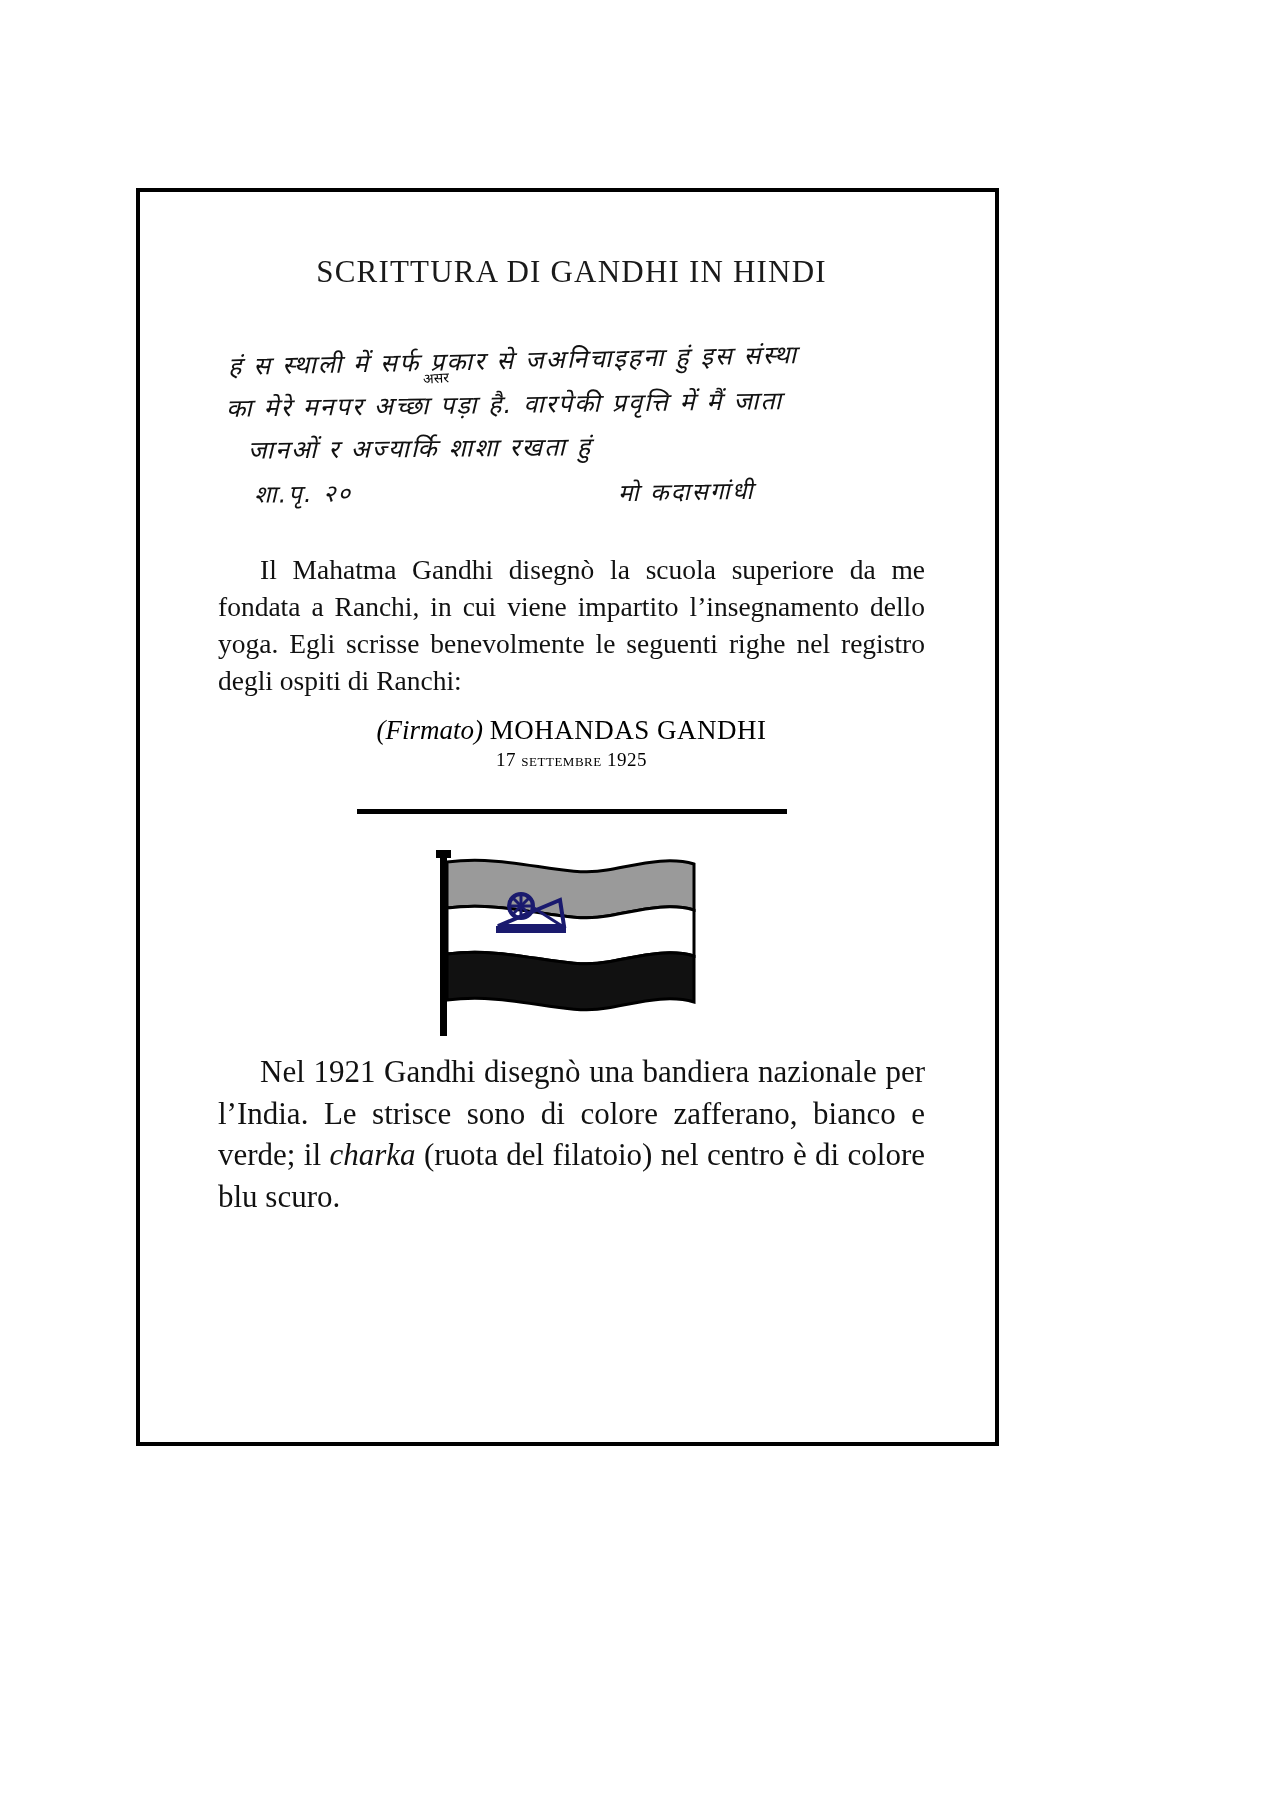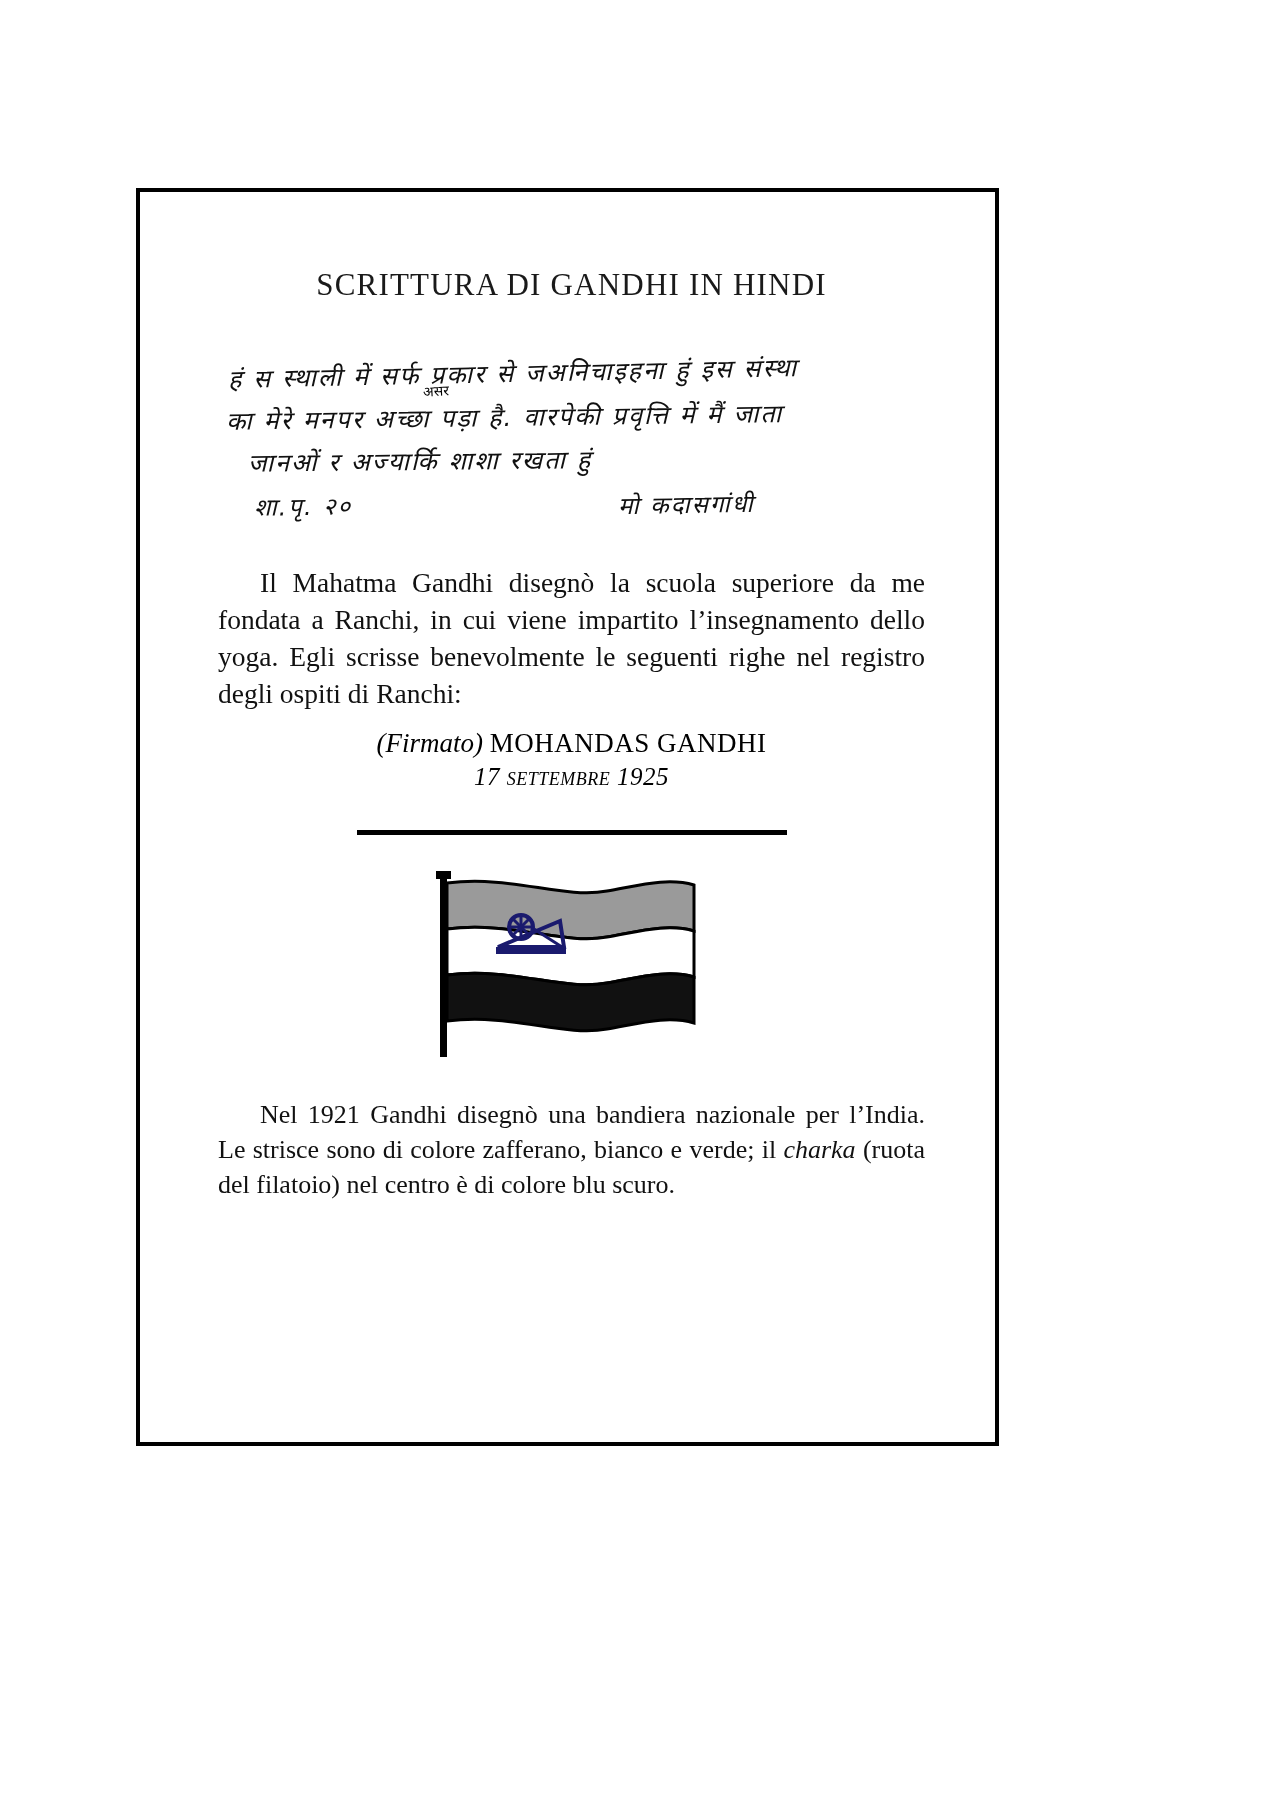--- a/index.html
+++ b/index.html
@@ -22,21 +22,21 @@
     width: 863px;
     height: 1258px;
     border: 4px solid #000000;
     box-sizing: border-box;
     background: #ffffff;
   }
 
   .inner {
     position: absolute;
     left: 78px;
-    top: 13px;
+    top: 0;
     width: 707px;
     height: 100%;
   }
 
   .plate-title {
     text-align: center;
     font-size: 31px;
     letter-spacing: 1.2px;
     margin-top: 62px;
     font-variant: small-caps;
@@ -88,44 +88,43 @@
 
   .signature {
     margin-top: 14px;
     text-align: center;
     font-size: 27px;
     line-height: 1.3;
   }
   .signature .firmato { font-style: italic; }
   .signature .name { font-variant: small-caps; letter-spacing: 0.5px; }
   .signature .date {
-    font-size: 25px;
+    font-size: 19px;
     letter-spacing: 0.5px;
     font-variant: small-caps;
-    font-style: italic;
   }
 
   .rule {
     width: 430px;
     height: 5px;
     background: #000;
     margin: 36px auto 0 auto;
   }
 
   
   .flag-wrap {
     margin-top: 34px;
     height: 195px;
     position: relative;
   }
   .flag-svg { display: block; margin: 0 auto; }
 
   .body-text2 {
-    margin-top: 34px;
-    font-size: 26px;
+    margin-top: 8px;
+    font-size: 31px;
     line-height: 1.34;
     text-align: justify;
     color: #111;
   }
   .body-text2 p { margin: 0; text-indent: 42px; }
   .it { font-style: italic; }
 </style>
 </head>
 <body>
 

